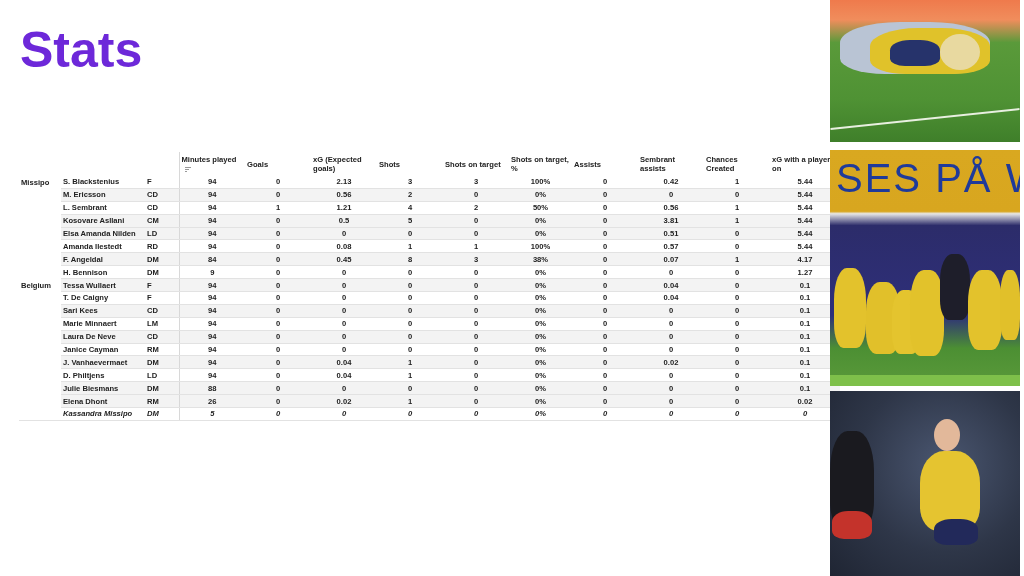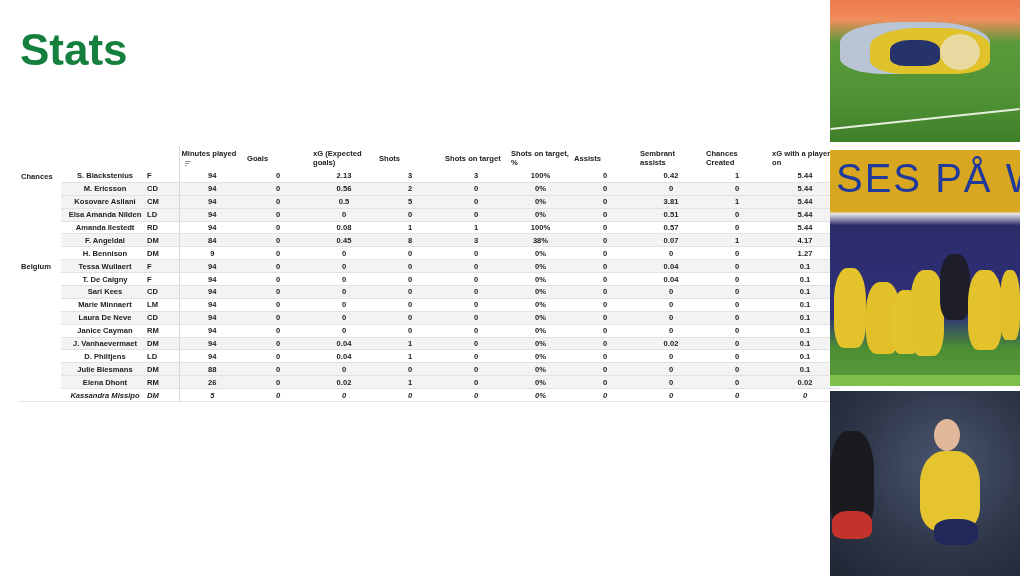--- a/index.html
+++ b/index.html
@@ -1,22 +1,22 @@
 <!DOCTYPE html>
 <html><head>
 <meta charset="utf-8">
 <style>
   html, body { margin:0; padding:0; }
   body { width:1024px; height:576px; background:#ffffff; position:relative; overflow:hidden; font-family:"Liberation Sans", sans-serif; }
-  .title { position:absolute; left:20px; top:20px; font-family:"Liberation Sans", sans-serif; font-weight:bold; font-size:44px; color:#15803d; letter-spacing:0px; line-height:60px; }
-  table.stats { position:absolute; left:19px; top:146px; border-collapse:collapse; font-size:7.6px; font-weight:bold; color:#222; }
+  .title { position:absolute; left:20px; top:20px; font-family:"Liberation Sans", sans-serif; font-weight:bold; font-size:50px; color:#6d28d9; letter-spacing:0px; line-height:60px; }
+  table.stats { position:absolute; left:19px; top:152px; border-collapse:collapse; font-size:7.6px; font-weight:bold; color:#222; }
   table.stats th { font-weight:bold; text-align:left; vertical-align:middle; height:24px; padding:0 2px; line-height:9px; }
   table.stats td { height:11.9px; padding:0; line-height:11px; border-bottom:1px solid #e2e2e2; text-align:center; }
   table.stats td.team { text-align:left; padding-left:2px; border-bottom:none; }
-  table.stats td.name { text-align:center; padding-left:2px; }
+  table.stats td.name { text-align:left; padding-left:2px; }
   table.stats td.pos { text-align:left; }
   table.stats td.minutes, table.stats th.minutes { border-left:1px solid #d8d8d8; }
   table.stats tr.alt td:not(.team) { background:#f3f3f3; }
   table.stats tr.last td { border-bottom:1px solid #e2e2e2;font-style:italic; }
   table.stats tr.last td.team { border-bottom:1px solid #e2e2e2; }
   .sort-icon { display:inline-block; width:6px; height:5px; margin-left:3px; vertical-align:middle; }
   .sort-icon i { display:block; height:1px; background:#999; margin-bottom:1px; }
   .photo { position:absolute; left:830px; width:190px; overflow:hidden; }
   .photo1 { top:0; height:142px; background:linear-gradient(180deg,#ef7a4c 0%,#f08d5c 14%,#5a9a3a 30%,#4f9234 70%,#3f7f2a 100%); }
   .photo2 { top:150px; height:236px; background:linear-gradient(180deg,#d9a820 0%,#d8a61f 26%,#e7e7e7 27%,#2c2c6a 32%,#2e2f7a 70%,#4c8f33 84%,#5a9a3a 100%); }
@@ -61,21 +61,21 @@
       <th>Shots on target</th>
       <th>Shots on target, %</th>
       <th>Assists</th>
       <th>Sembrant assists</th>
       <th>Chances Created</th>
       <th>xG with a player on</th>
     </tr>
   </thead>
   <tbody id="table-body">
       <tr>
-        <td class="team">Chances</td>
+        <td class="team">Missipo</td>
         <td class="name">S. Blackstenius</td>
         <td class="pos">F</td>
         <td class="minutes">94</td>
         <td>0</td>
         <td>2.13</td>
         <td>3</td>
         <td>3</td>
         <td>100%</td>
         <td>0</td>
         <td>0.42</td>
@@ -88,20 +88,35 @@
         <td class="pos">CD</td>
         <td class="minutes">94</td>
         <td>0</td>
         <td>0.56</td>
         <td>2</td>
         <td>0</td>
         <td>0%</td>
         <td>0</td>
         <td>0</td>
         <td>0</td>
+        <td>5.44</td>
+      </tr>
+      <tr>
+        <td class="team"></td>
+        <td class="name">L. Sembrant</td>
+        <td class="pos">CD</td>
+        <td class="minutes">94</td>
+        <td>1</td>
+        <td>1.21</td>
+        <td>4</td>
+        <td>2</td>
+        <td>50%</td>
+        <td>0</td>
+        <td>0.56</td>
+        <td>1</td>
         <td>5.44</td>
       </tr>
       <tr class="alt">
         <td class="team"></td>
         <td class="name">Kosovare Asllani</td>
         <td class="pos">CM</td>
         <td class="minutes">94</td>
         <td>0</td>
         <td>0.5</td>
         <td>5</td>

